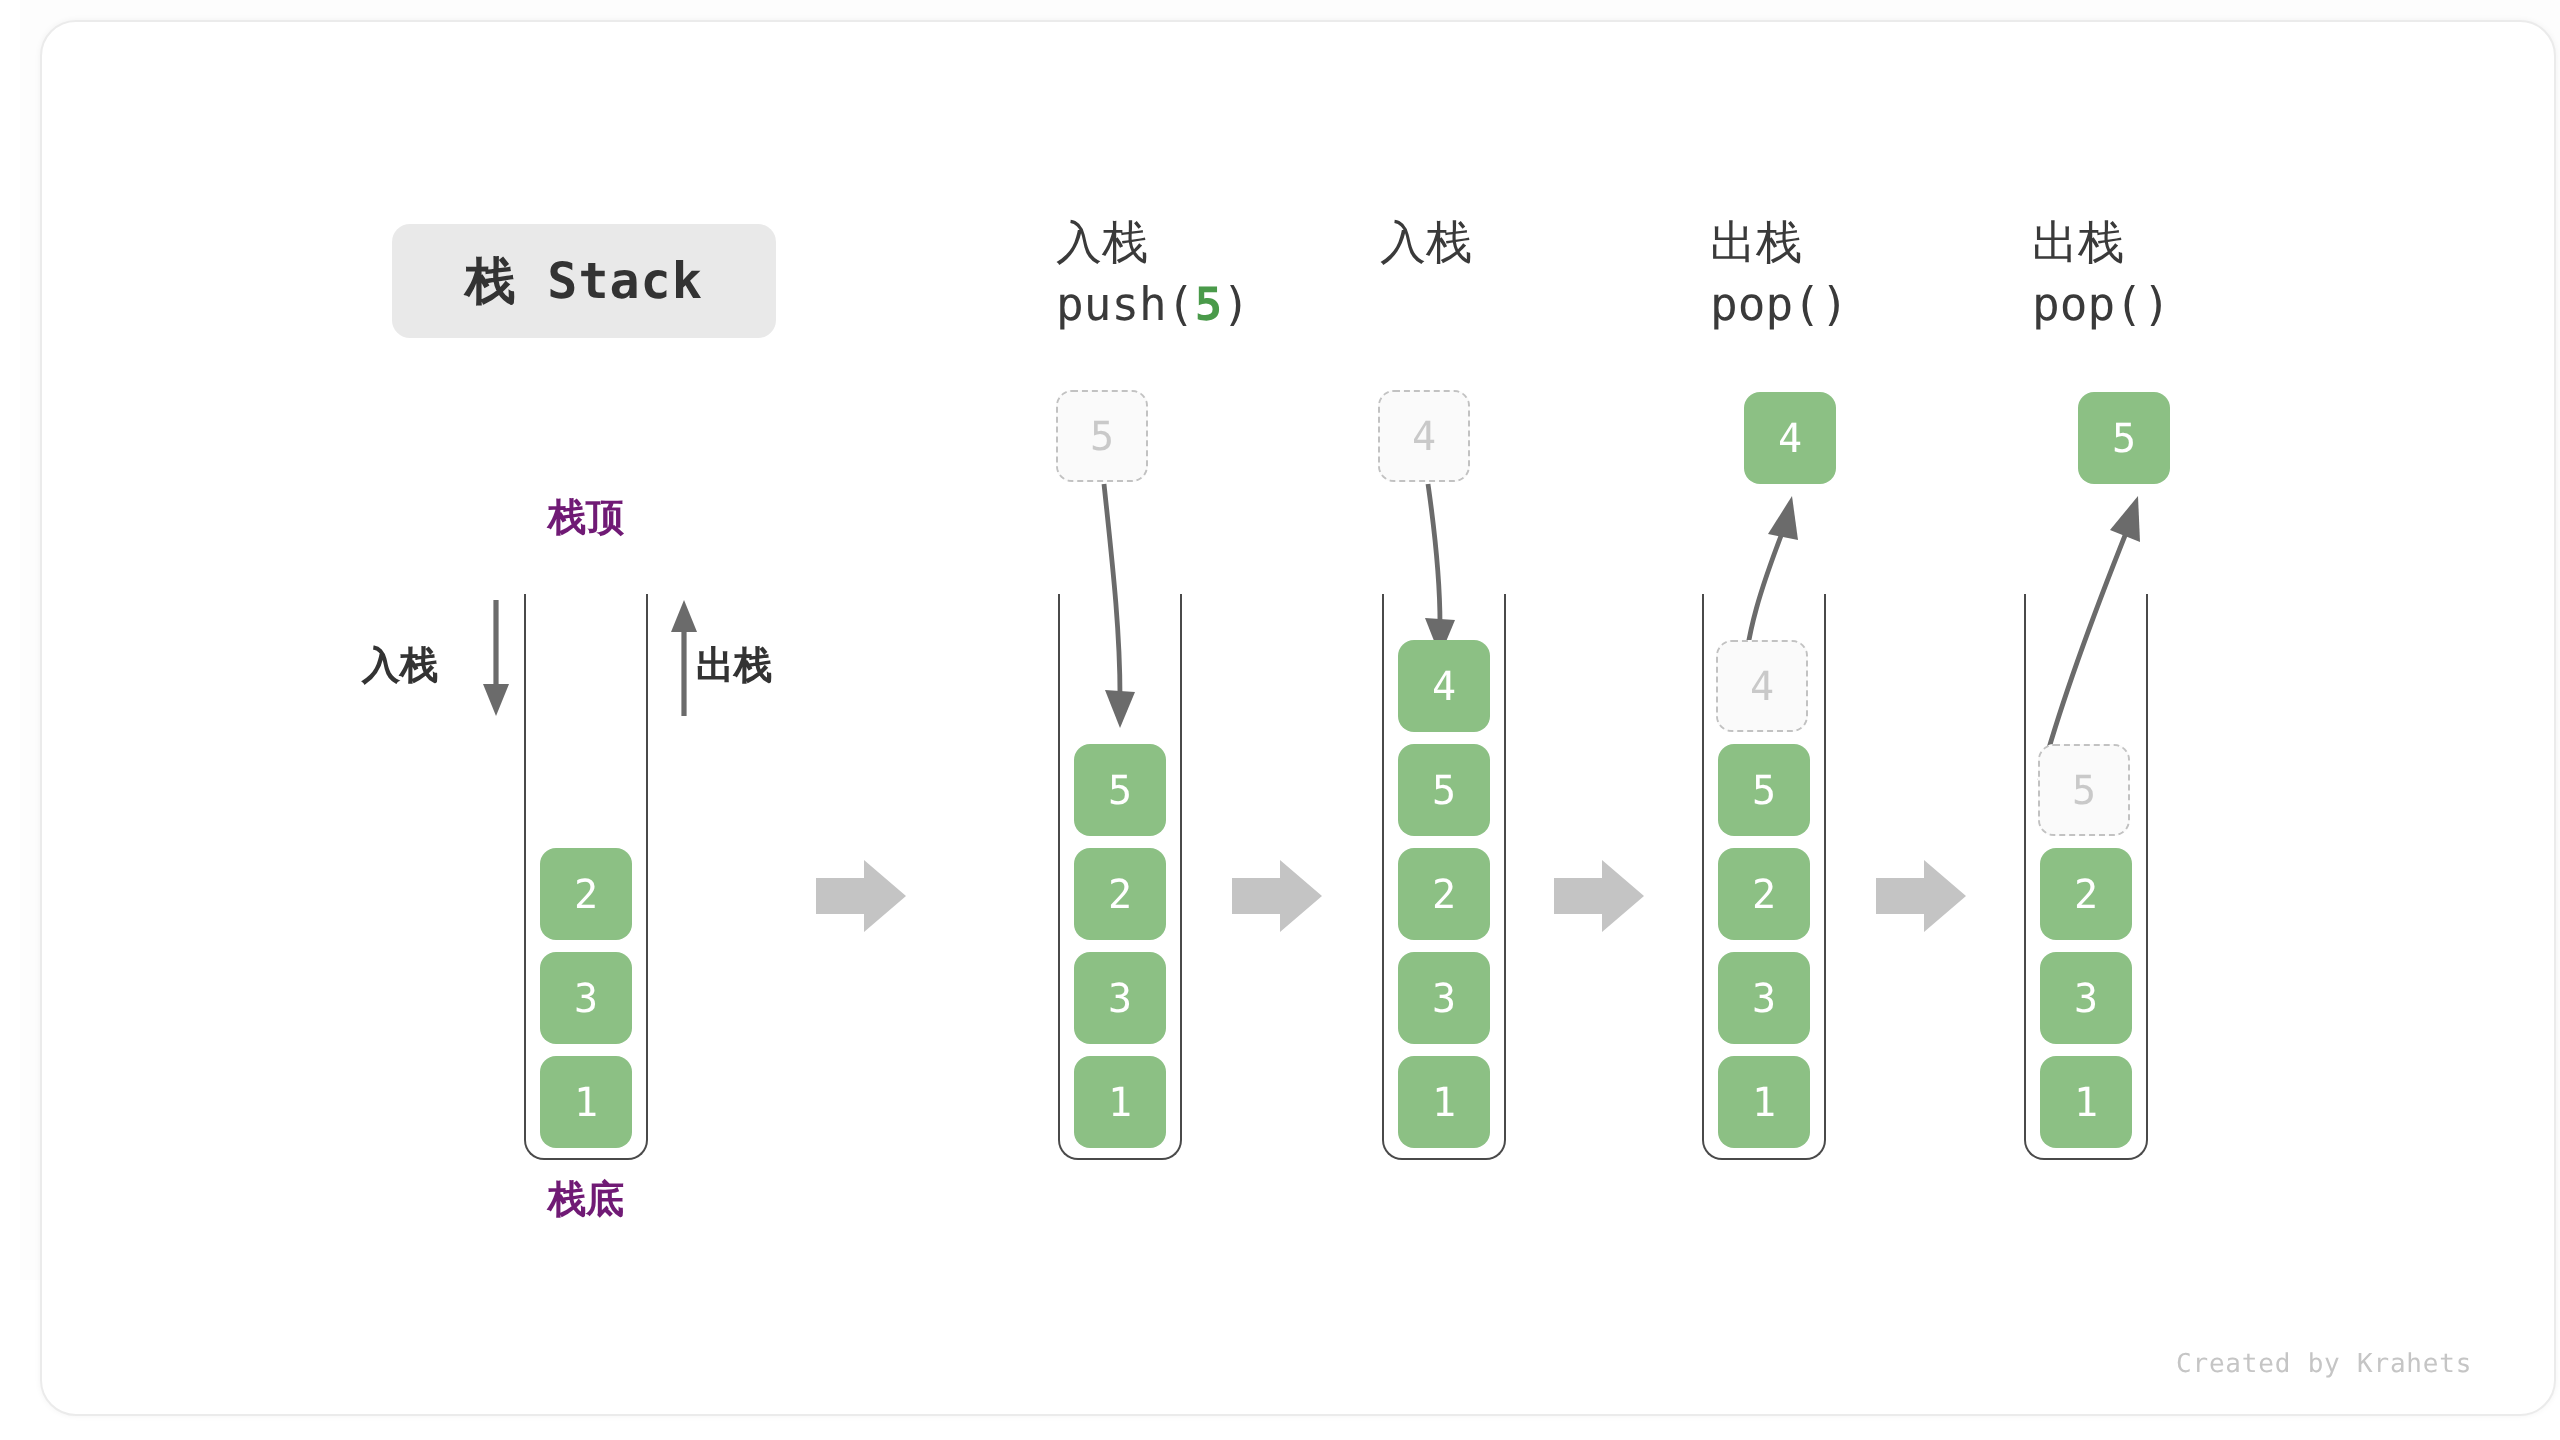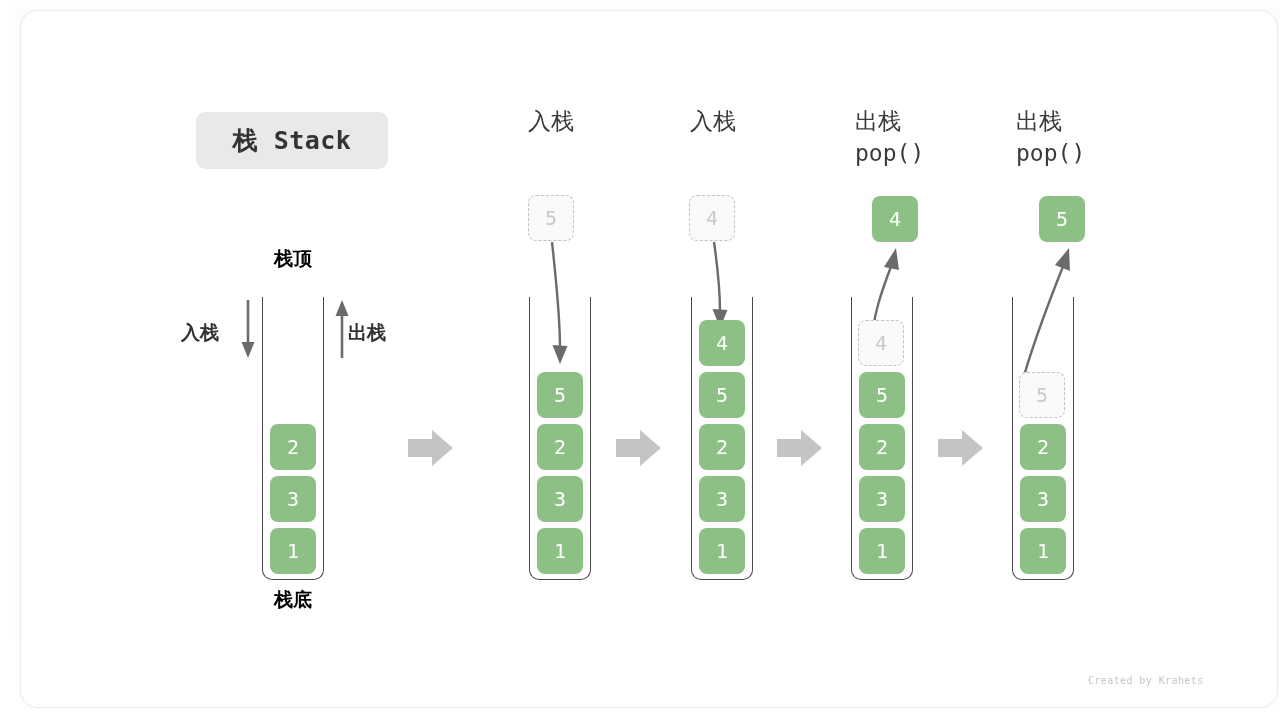--- a/index.html
+++ b/index.html
@@ -113,31 +113,31 @@
   .side-label {
     font-size: 19px;
     font-weight: bold;
     color: #333333;
     font-family: "Liberation Sans", "DejaVu Sans", sans-serif;
     white-space: nowrap;
   }
   .cap-label {
     font-size: 19px;
     font-weight: bold;
-    color: #000000;
+    color: #701a75;
     font-family: "Liberation Sans", "DejaVu Sans", sans-serif;
     white-space: nowrap;
     text-align: center;
   }
 
   .credit {
     left: 1078px;
     top: 675px;
     font-family: "DejaVu Sans Mono", "Liberation Mono", monospace;
-    font-size: 10px;
+    font-size: 13px;
     color: #c5c5c5;
     letter-spacing: 0.4px;
     white-space: nowrap;
   }
 
   svg { overflow: visible; }
 </style>
 </head>
 <body>
 
@@ -169,20 +169,21 @@
   <div class="cell solid abs" style="left:260px; top:528px;">1</div>
 
   <div class="abs cap-label" style="left:252px; top:587px; width:62px;">栈底</div>
 
   <svg class="abs chev" style="left:398px; top:428px;" viewBox="0 0 46 40">
     <polygon points="0,11 24,11 24,2 45,20 24,38 24,29 0,29" fill="#c4c4c4"></polygon>
   </svg>
 
   <div class="abs col-head" style="left:518px; top:106px;">
     <span class="cn">入栈</span>
+    <span class="code"><span>push(</span><span class="num">5</span><span>)</span></span>
   </div>
 
   <div class="cell ghost abs" style="left:518px; top:195px;">5</div>
 
   <svg class="abs" style="left:510px; top:240px;" width="80" height="140">
     <path d="M 32 2 C 36 40, 40 74, 40 108" stroke="#6b6b6b" stroke-width="2.4" fill="none"></path>
     <polygon points="40,124 32.5,105 47.5,106" fill="#6b6b6b"></polygon>
   </svg>
   <div class="stack-tube" style="left:519px; top:297px; width:62px; height:283px;"></div>
   <div class="cell solid abs" style="left:527px; top:372px;">5</div>

